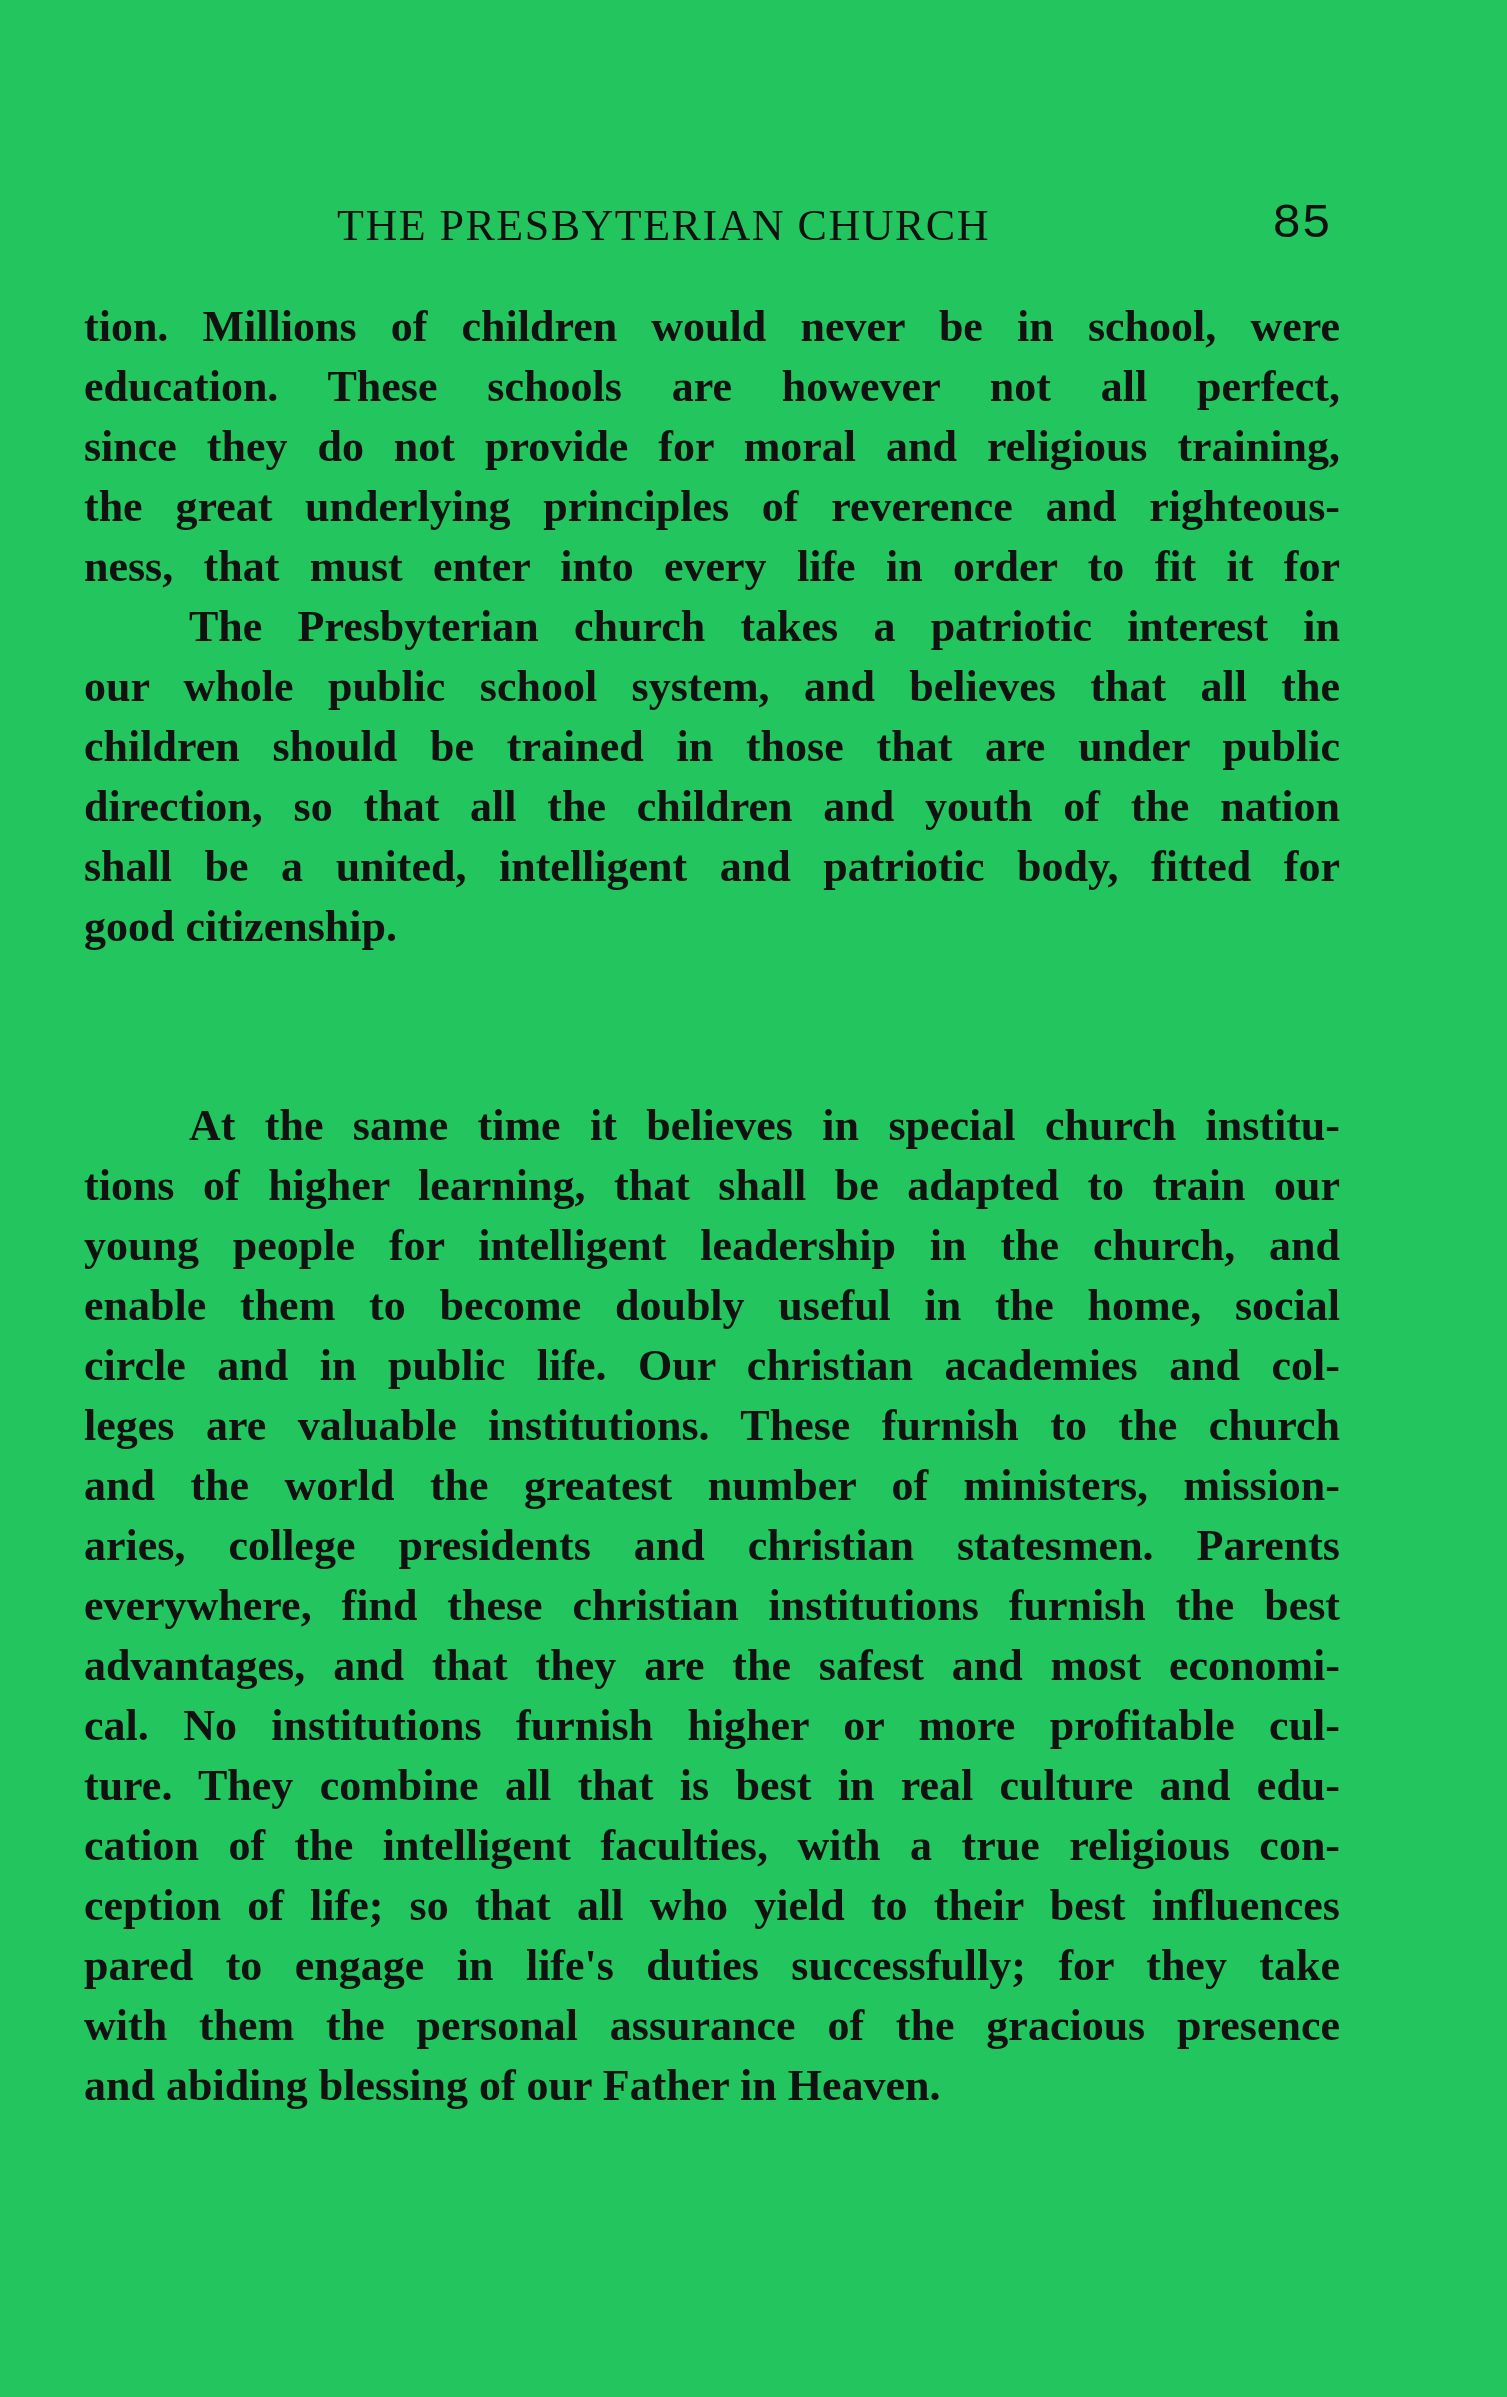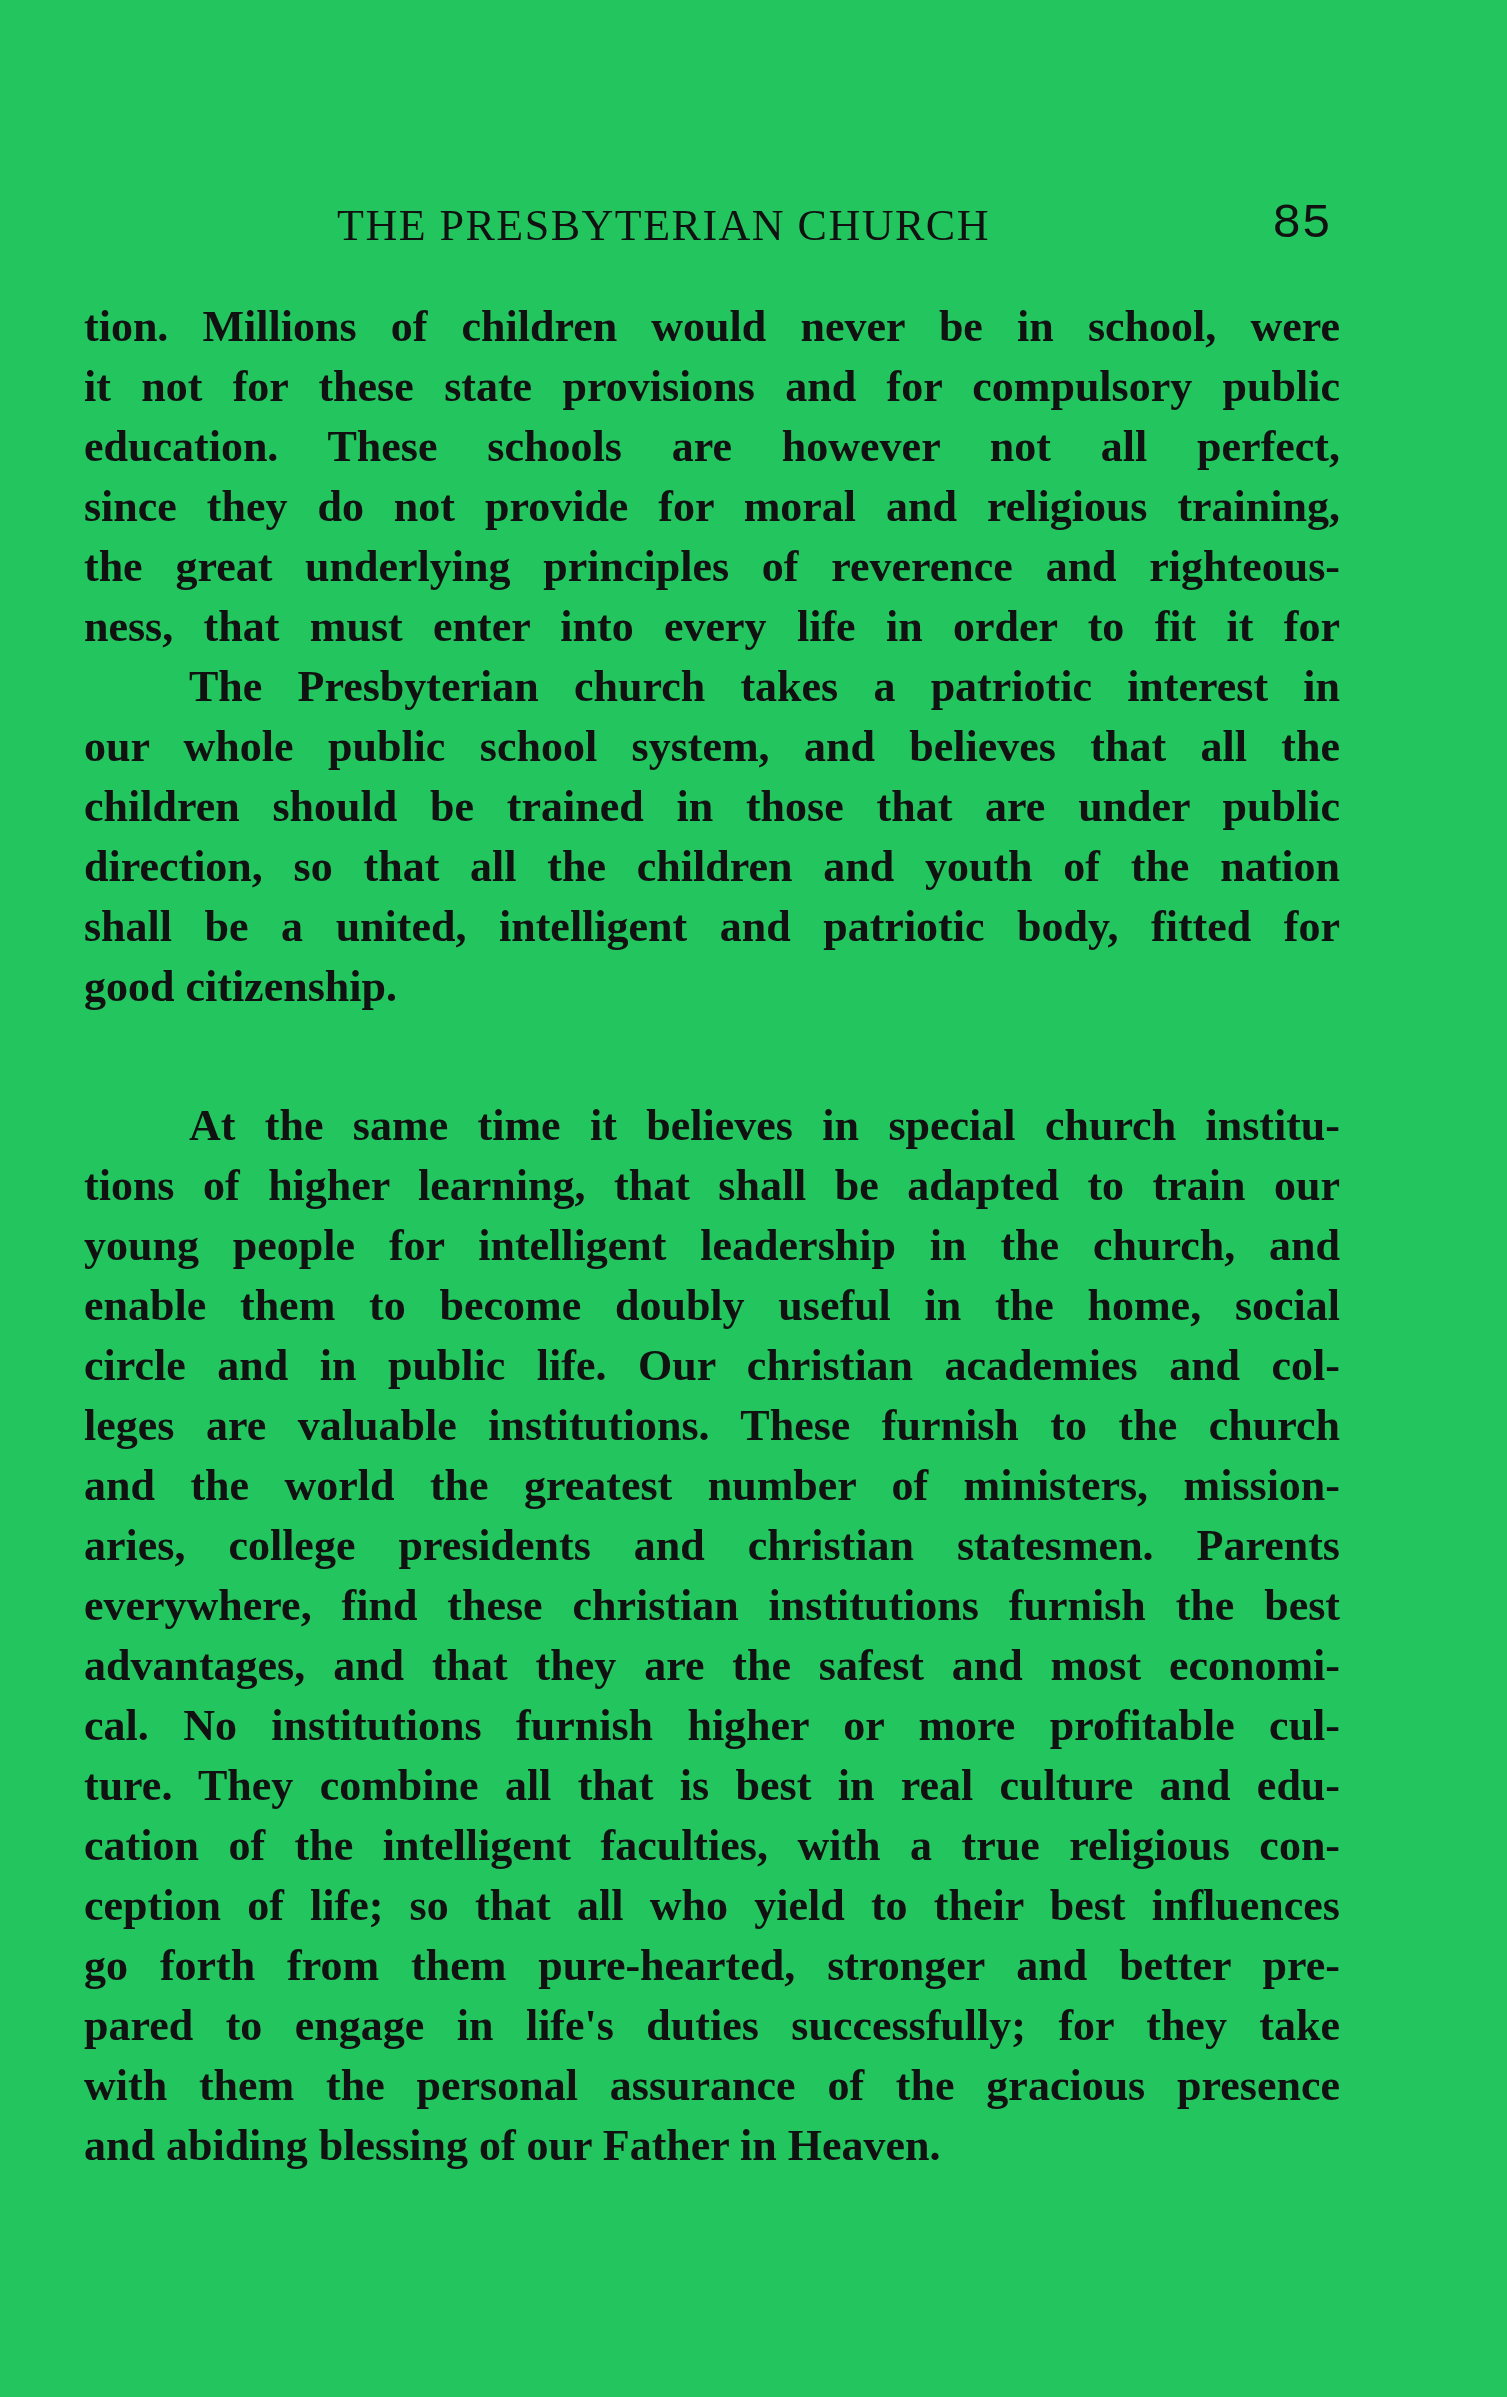--- a/index.html
+++ b/index.html
@@ -22,21 +22,20 @@
 <body>
 
 <div class="page">
 
   <div class="running-head">THE PRESBYTERIAN CHURCH</div>
   <div class="folio">85</div>
 
   <div class="block" id="para-1-2">
     <div>
       <div class="line">tion.  Millions of children would never be in school, were</div>
-      <div class="line">it not for these state provisions and for compulsory public</div>
       <div class="line">education.  These schools  are  however  not all perfect,</div>
       <div class="line">since they do not provide for moral and religious training,</div>
       <div class="line">the great underlying principles of reverence and righteous-</div>
       <div class="line">ness, that must enter into every life in order to fit it for</div>
     </div>
     <div>
       <div class="line indent">The Presbyterian church takes a patriotic interest in</div>
       <div class="line">our whole public school system, and believes that all the</div>
       <div class="line">children should be trained in those that are under public</div>
       <div class="line">direction, so that all the children and youth of the nation</div>
@@ -53,20 +52,19 @@
     <div class="line">circle and in public life.  Our christian academies and col-</div>
     <div class="line">leges are valuable institutions.  These furnish to the church</div>
     <div class="line">and the world the greatest number of ministers, mission-</div>
     <div class="line">aries, college presidents and christian statesmen.  Parents</div>
     <div class="line">everywhere, find these christian institutions furnish the best</div>
     <div class="line">advantages, and that they are the safest and most economi-</div>
     <div class="line">cal.  No institutions furnish higher or more profitable cul-</div>
     <div class="line">ture.  They combine all that is best in real culture and edu-</div>
     <div class="line">cation of the intelligent faculties, with a true religious con-</div>
     <div class="line">ception of life; so that all who yield to their best influences</div>
-    <div class="line">go forth from them pure-hearted, stronger and better pre-</div>
     <div class="line">pared to engage in life's duties successfully; for they take</div>
     <div class="line">with them the personal assurance of the gracious presence</div>
     <div class="line last">and abiding blessing of our Father in Heaven.</div>
   </div>
 
 </div>
 
 
 </body></html>

